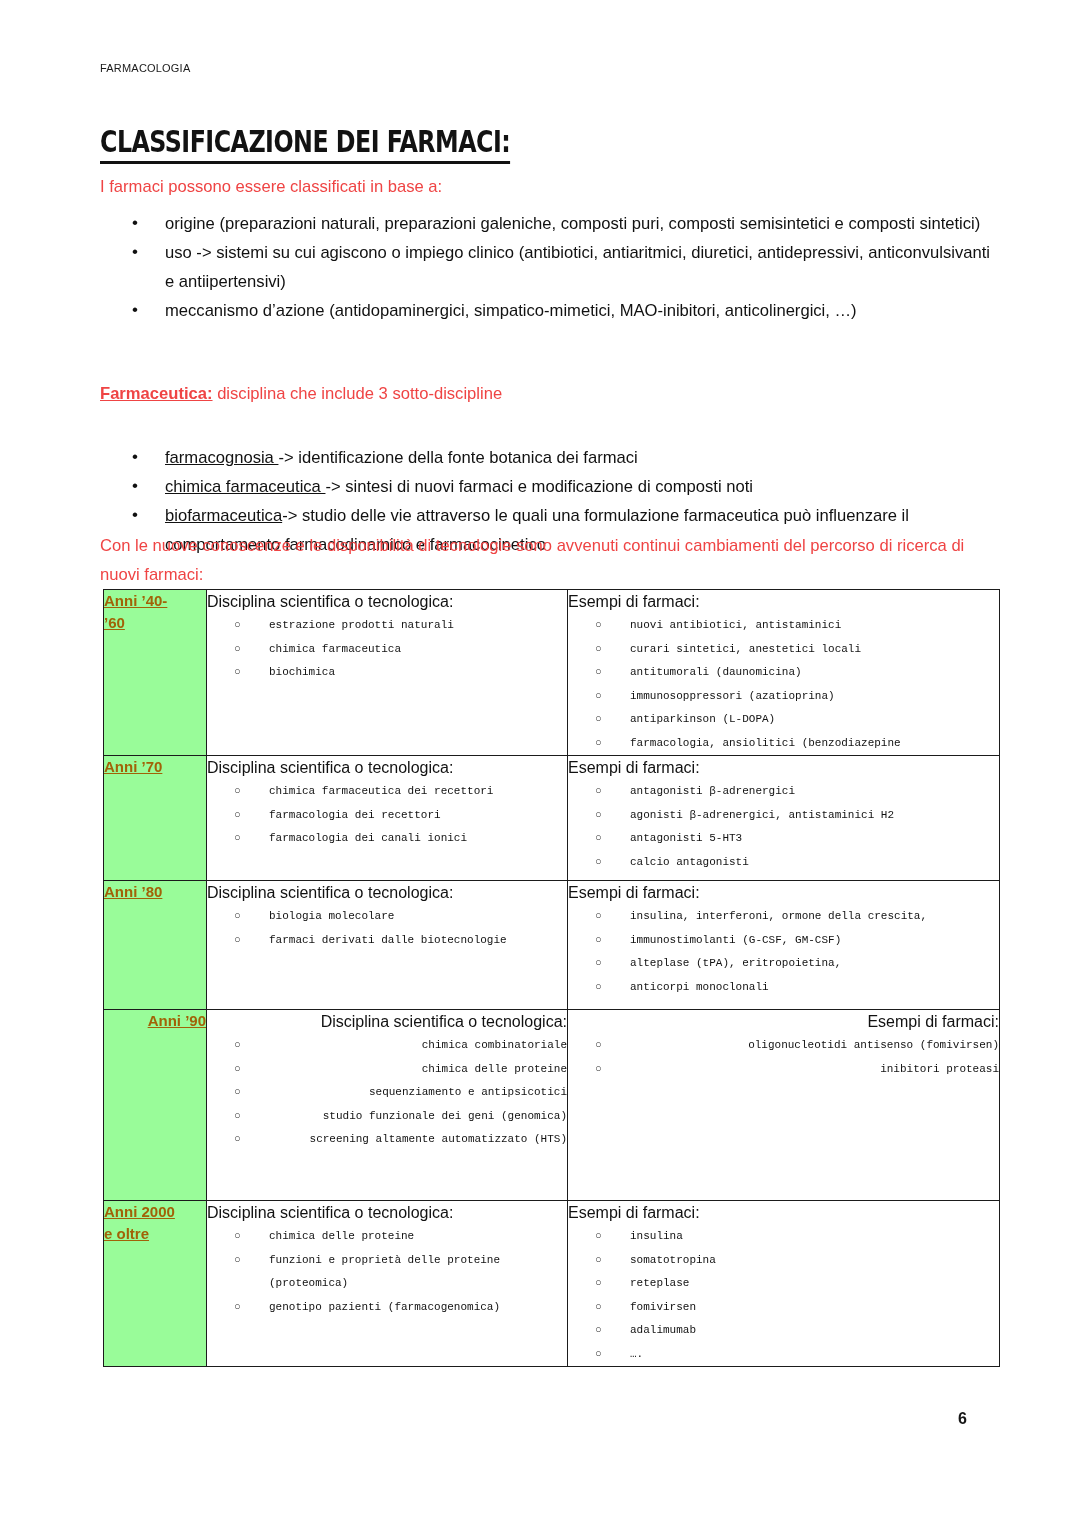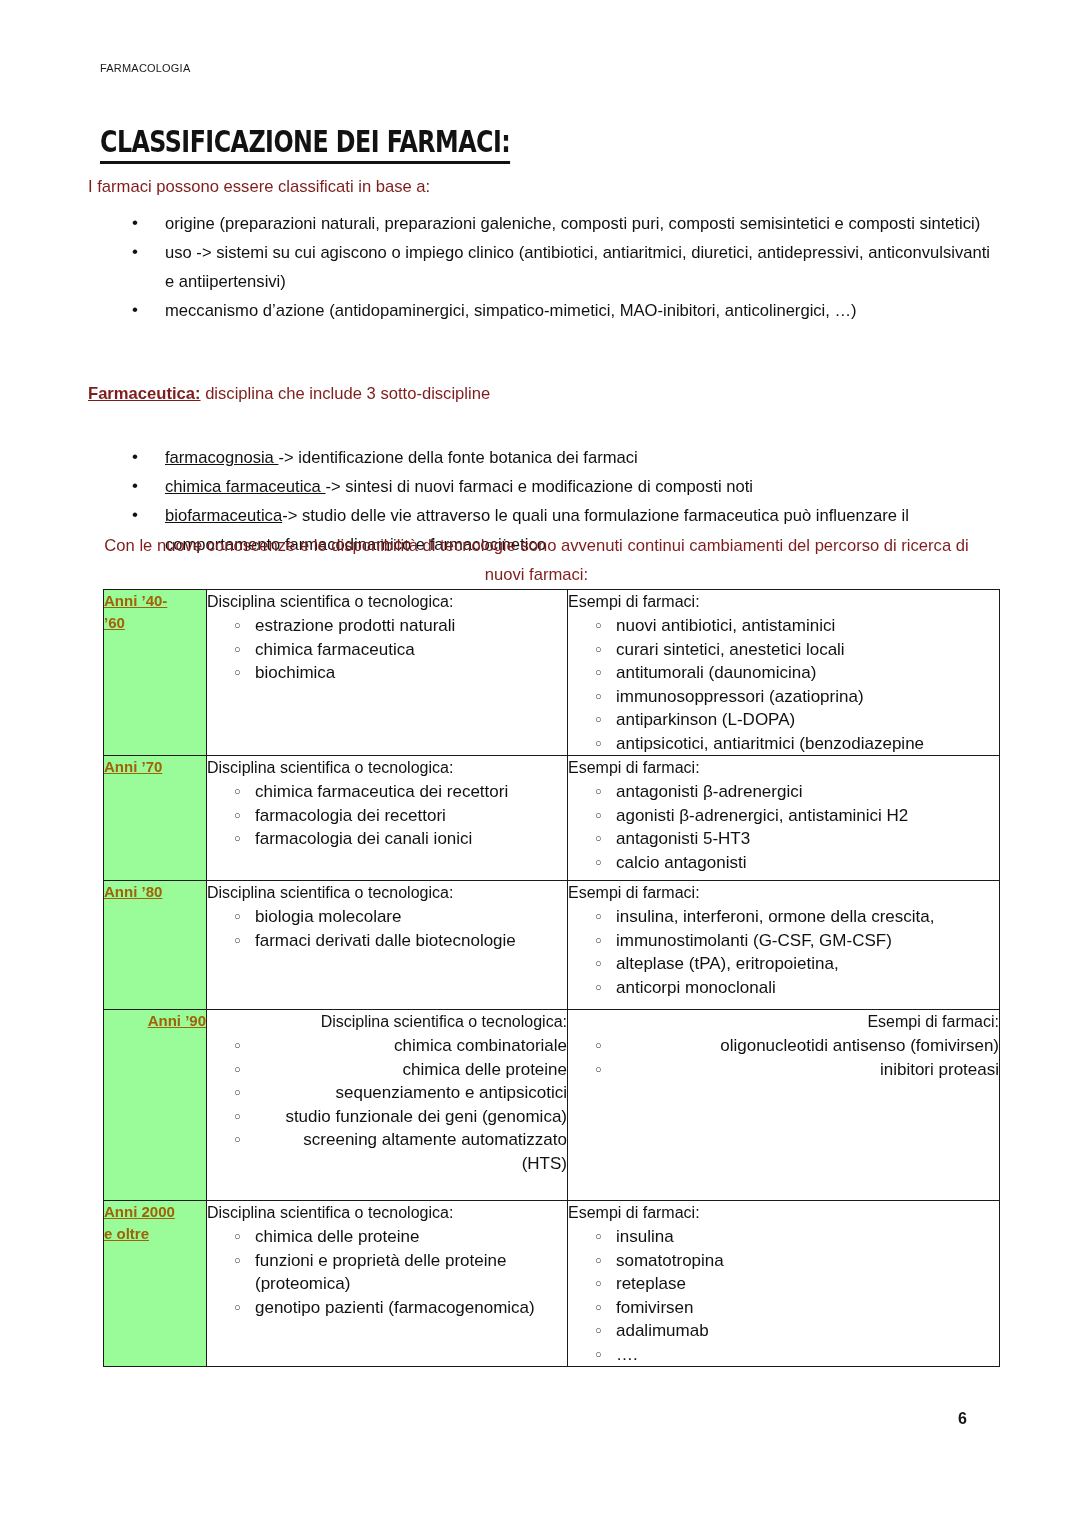--- a/index.html
+++ b/index.html
@@ -48,25 +48,24 @@
     transform: scaleX(0.88);
     transform-origin: left center;
     line-height: 1.05;
     padding-bottom: 3px;
     border-bottom: 3.2px solid #121212;
   }
 
   
   .para {
     position: absolute;
-    left: 88px;
+    left: 100px;
     font-size: 16.6px;
     line-height: 29px;
-    color: #7f1d1d;
-    text-align: center;
+    color: #ef4444;
   }
   .para-intro    { top: 172px; }
   .para-farmac   { top: 379px; }
   .para-con      { top: 531px; width: 897px; }
 
   .u      { text-decoration: underline; }
   .bu     { font-weight: bold; text-decoration: underline; }
 
   
   .blist {
@@ -139,24 +138,25 @@
     color: #111111;
     margin-bottom: 1px;
   }
   ul.sub {
     margin: 0;
     padding: 0;
     list-style: none;
   }
   ul.sub li {
     position: relative;
-    padding-left: 48px;
-    font-size: 17px;
+    padding-left: 62px;
+    font-size: 11px;
     line-height: 23.5px;
     color: #111111;
+    font-family: Liberation Mono, monospace;
   }
   ul.sub li::before {
     content: "\25CB";
     position: absolute;
     left: 27px;
     top: 0;
     font-size: 11px;
     line-height: 23.5px;
     color: #2a2a2a;
   }
@@ -229,21 +229,21 @@
             </ul>
           </td>
           <td class="col wide">
             <div class="cell-head">Esempi di farmaci:</div>
             <ul class="sub">
               <li>nuovi antibiotici, antistaminici</li>
               <li>curari sintetici, anestetici locali</li>
               <li>antitumorali (daunomicina)</li>
               <li>immunosoppressori (azatioprina)</li>
               <li>antiparkinson (L-DOPA)</li>
-              <li>antipsicotici, antiaritmici (benzodiazepine</li>
+              <li>farmacologia, ansiolitici (benzodiazepine</li>
             </ul>
           </td>
         </tr>
 
         <tr class="r2">
           <td class="yr">
             <div class="yr-label">Anni ’70</div>
           </td>
           <td class="col">
             <div class="cell-head">Disciplina scientifica o tecnologica:</div>

